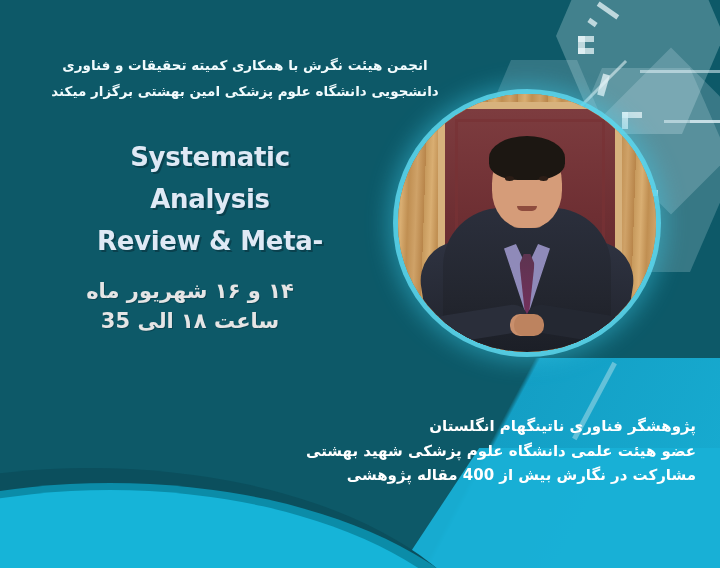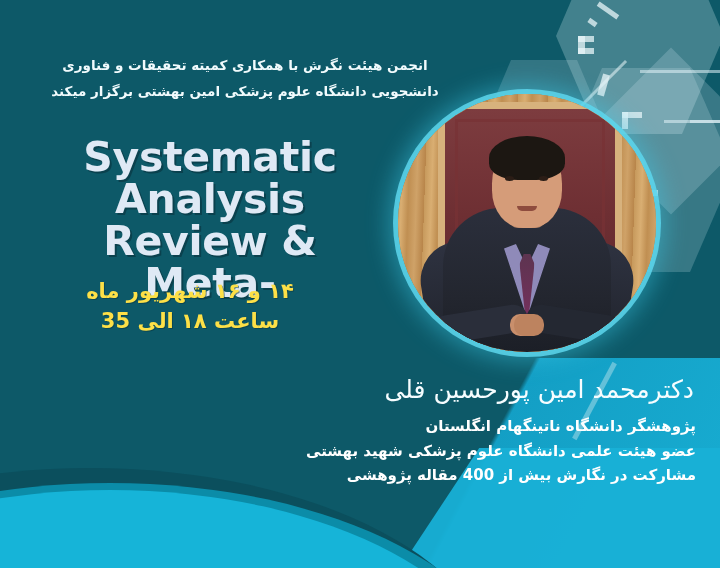--- a/index.html
+++ b/index.html
@@ -258,35 +258,35 @@
     font-family: "DejaVu Sans", sans-serif;
   }
 
   .main-title {
     position: absolute;
     left: 34px;
     top: 136px;
     width: 352px;
     text-align: center;
     color: #dfe9f5;
-    font-size: 41px;
+    font-size: 26px;
     line-height: 42px;
     font-weight: bold;
     letter-spacing: -0.3px;
     font-family: "DejaVu Sans", sans-serif;
     text-shadow: 2px 2px 0 rgba(10, 58, 70, 0.75);
   }
 
   .date-text {
     position: absolute;
     left: 40px;
     top: 276px;
     width: 300px;
     text-align: center;
-    color: #fde047;
+    color: #e5e5e5;
     font-size: 21px;
     line-height: 30px;
     font-weight: bold;
     font-family: "DejaVu Sans", sans-serif;
     text-shadow: 1px 1px 0 rgba(10, 58, 70, 0.6);
   }
 
   .speaker-name {
     position: absolute;
     right: 26px;
@@ -379,21 +379,20 @@
     <div>Systematic</div>
     <div>Analysis</div>
     <div>Review &amp; Meta-</div>
   </div>
 
   <div class="date-text rtl">
     <div>۱۴ و ۱۶ شهریور ماه</div>
     <div>ساعت ۱۸ الی 35</div>
   </div>
 
-  <div class="speaker-name rtl">دکترمحمد امین پورحسین قلی</div>
 
   <div class="credentials rtl">
-    <div>پژوهشگر دانشگاه ناتینگهام انگلستان</div>
+    <div>پژوهشگر فناوری ناتینگهام انگلستان</div>
     <div>عضو هیئت علمی دانشگاه علوم پزشکی شهید بهشتی</div>
     <div>مشارکت در نگارش بیش از 400 مقاله پژوهشی</div>
   </div>
 
 </div>
 
 </body></html>

